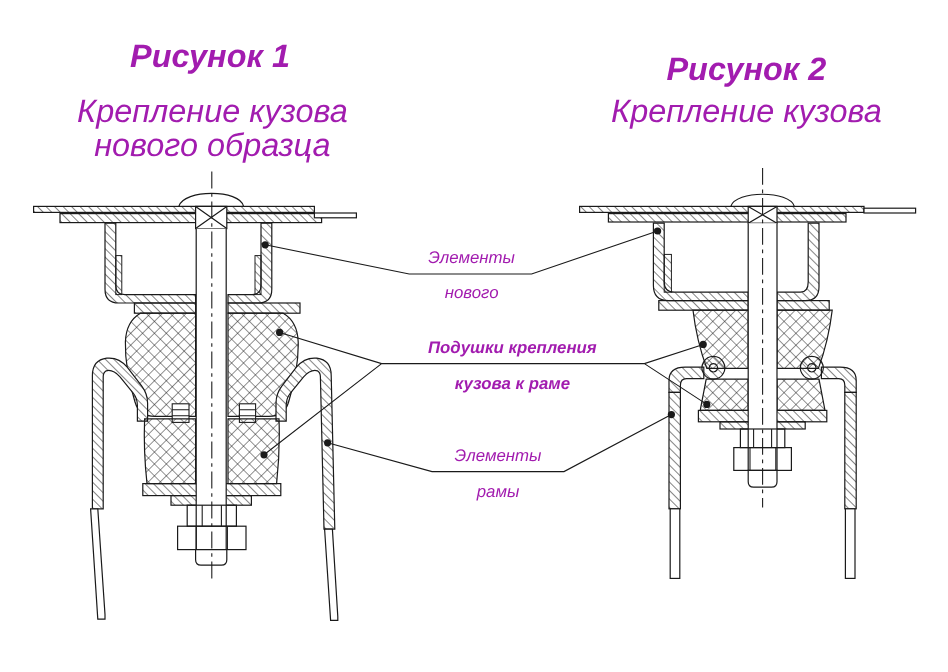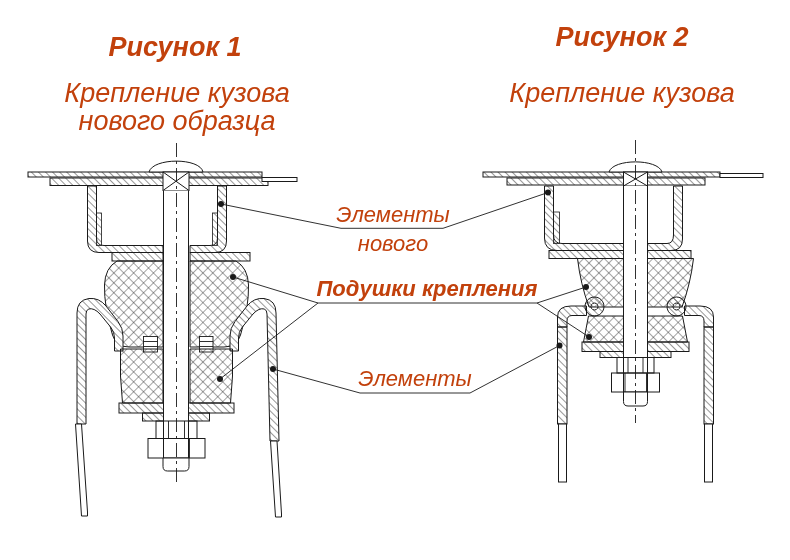--- a/index.html
+++ b/index.html
@@ -1,22 +1,22 @@
 <!DOCTYPE html>
 <html><head>
 <meta charset="utf-8">
 <style>
   html,body{margin:0;padding:0;background:#fff;}
   .stage{position:relative;width:790px;height:560px;background:#fff;overflow:hidden;
-         font-family:"Liberation Sans",sans-serif;color:#c2410c;}
+         font-family:"Liberation Sans",sans-serif;color:#a21caf;}
   .stage svg{position:absolute;left:0;top:0;}
   .fig-title{position:absolute;font-weight:bold;font-style:italic;font-size:27px;
              text-align:center;white-space:nowrap;}
   .fig-sub{position:absolute;font-style:italic;font-size:27px;line-height:28px;text-align:center;}
-  .callout{position:absolute;font-style:italic;font-size:22px;text-align:center;}
+  .callout{position:absolute;font-style:italic;font-size:14px;text-align:center;}
   .callout .ln{display:block;}
 </style>
 </head>
 <body>
 
 <div class="stage">
 
 <svg width="790" height="560" viewBox="0 0 790 560">
   <defs>
     <pattern id="h1" patternUnits="userSpaceOnUse" width="5" height="5" patternTransform="rotate(-45)">
@@ -147,31 +147,33 @@
     <circle cx="559.5" cy="345.5" r="3" stroke="none"></circle>
   </g>
 </svg>
 
 <div class="fig-title" style="left:65px;top:32px;width:220px;">Рисунок 1</div>
 <div class="fig-sub" style="left:52px;top:79px;width:250px;">
   <span class="ln" style="display:block">Крепление кузова</span>
   <span class="ln" style="display:block">нового образца</span>
 </div>
 
-<div class="fig-title" style="left:512px;top:22px;width:220px;">Рисунок 2</div>
+<div class="fig-title" style="left:512px;top:43px;width:220px;">Рисунок 2</div>
 <div class="fig-sub" style="left:497px;top:79px;width:250px;">
   <span class="ln" style="display:block">Крепление кузова</span>
 </div>
 
 <div class="callout" style="left:310px;top:200px;width:166px;line-height:29px;">
   <span class="ln">Элементы</span>
   <span class="ln">нового</span>
 </div>
 
 <div class="callout" style="left:316px;top:274px;width:222px;line-height:30px;font-weight:bold;">
   <span class="ln">Подушки крепления</span>
+  <span class="ln">кузова к раме</span>
 </div>
 
 <div class="callout" style="left:332px;top:364px;width:166px;line-height:30px;">
   <span class="ln">Элементы</span>
+  <span class="ln">рамы</span>
 </div>
 
 </div>
 
 </body></html>

